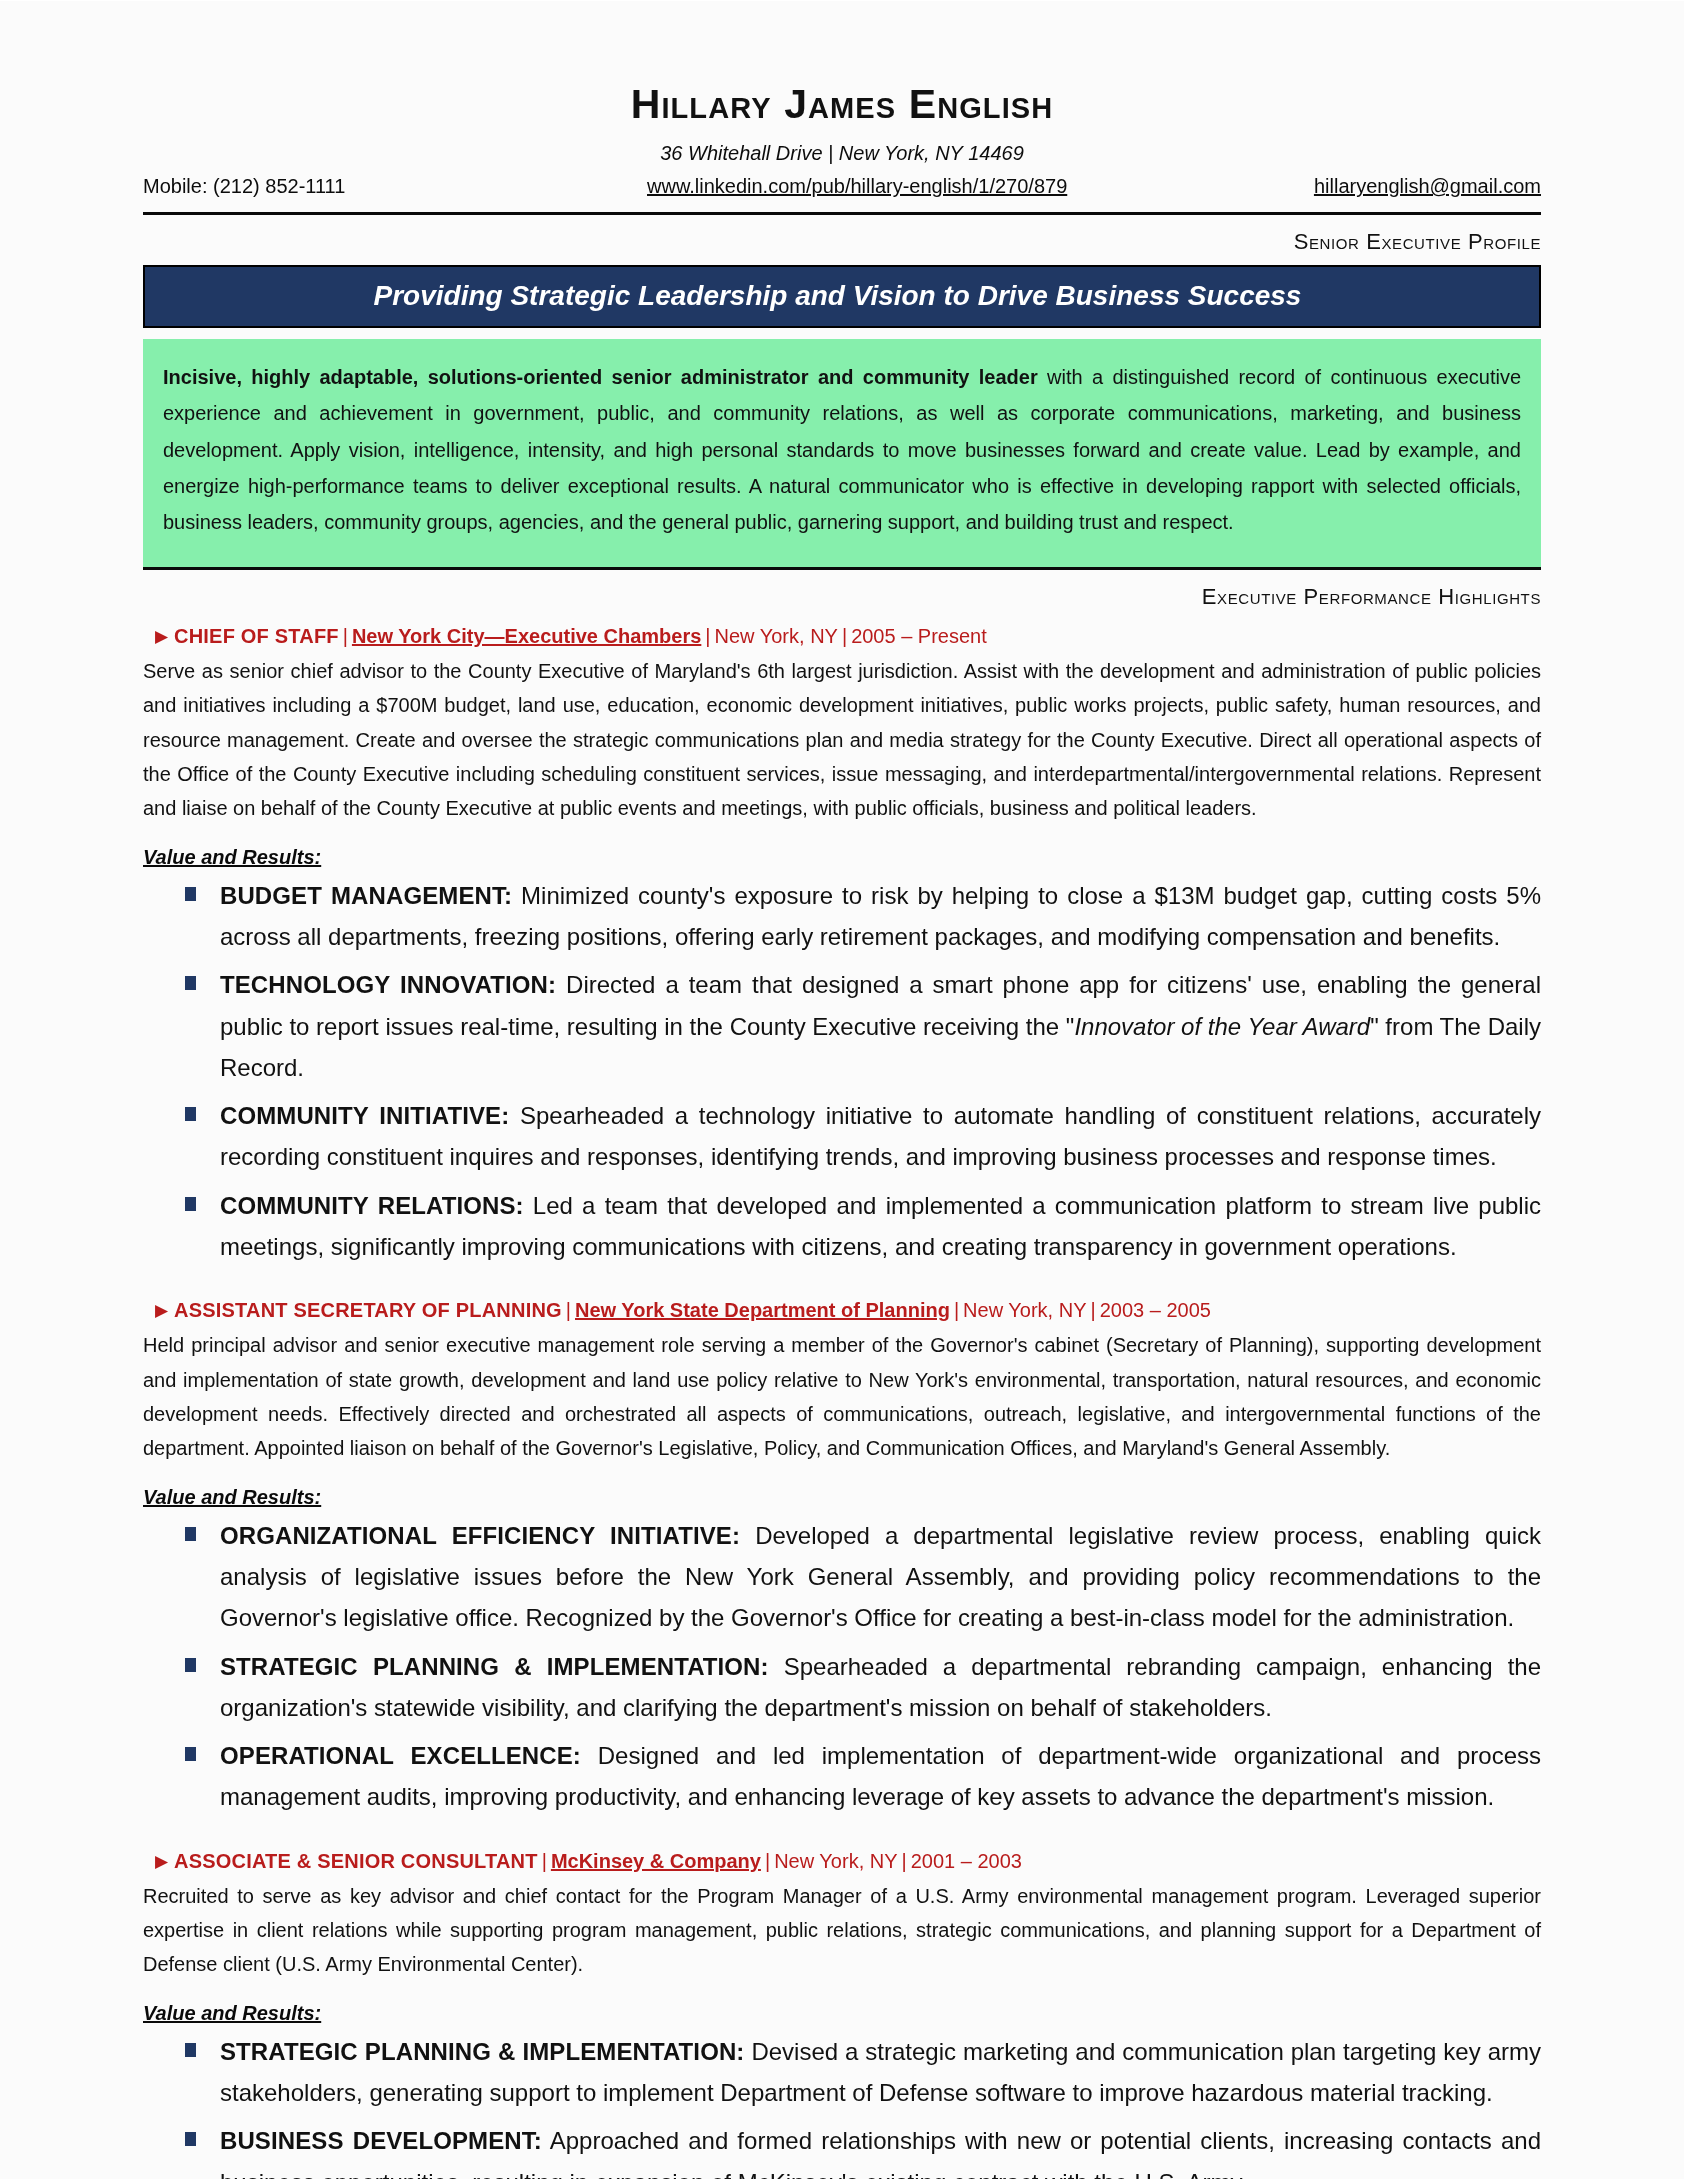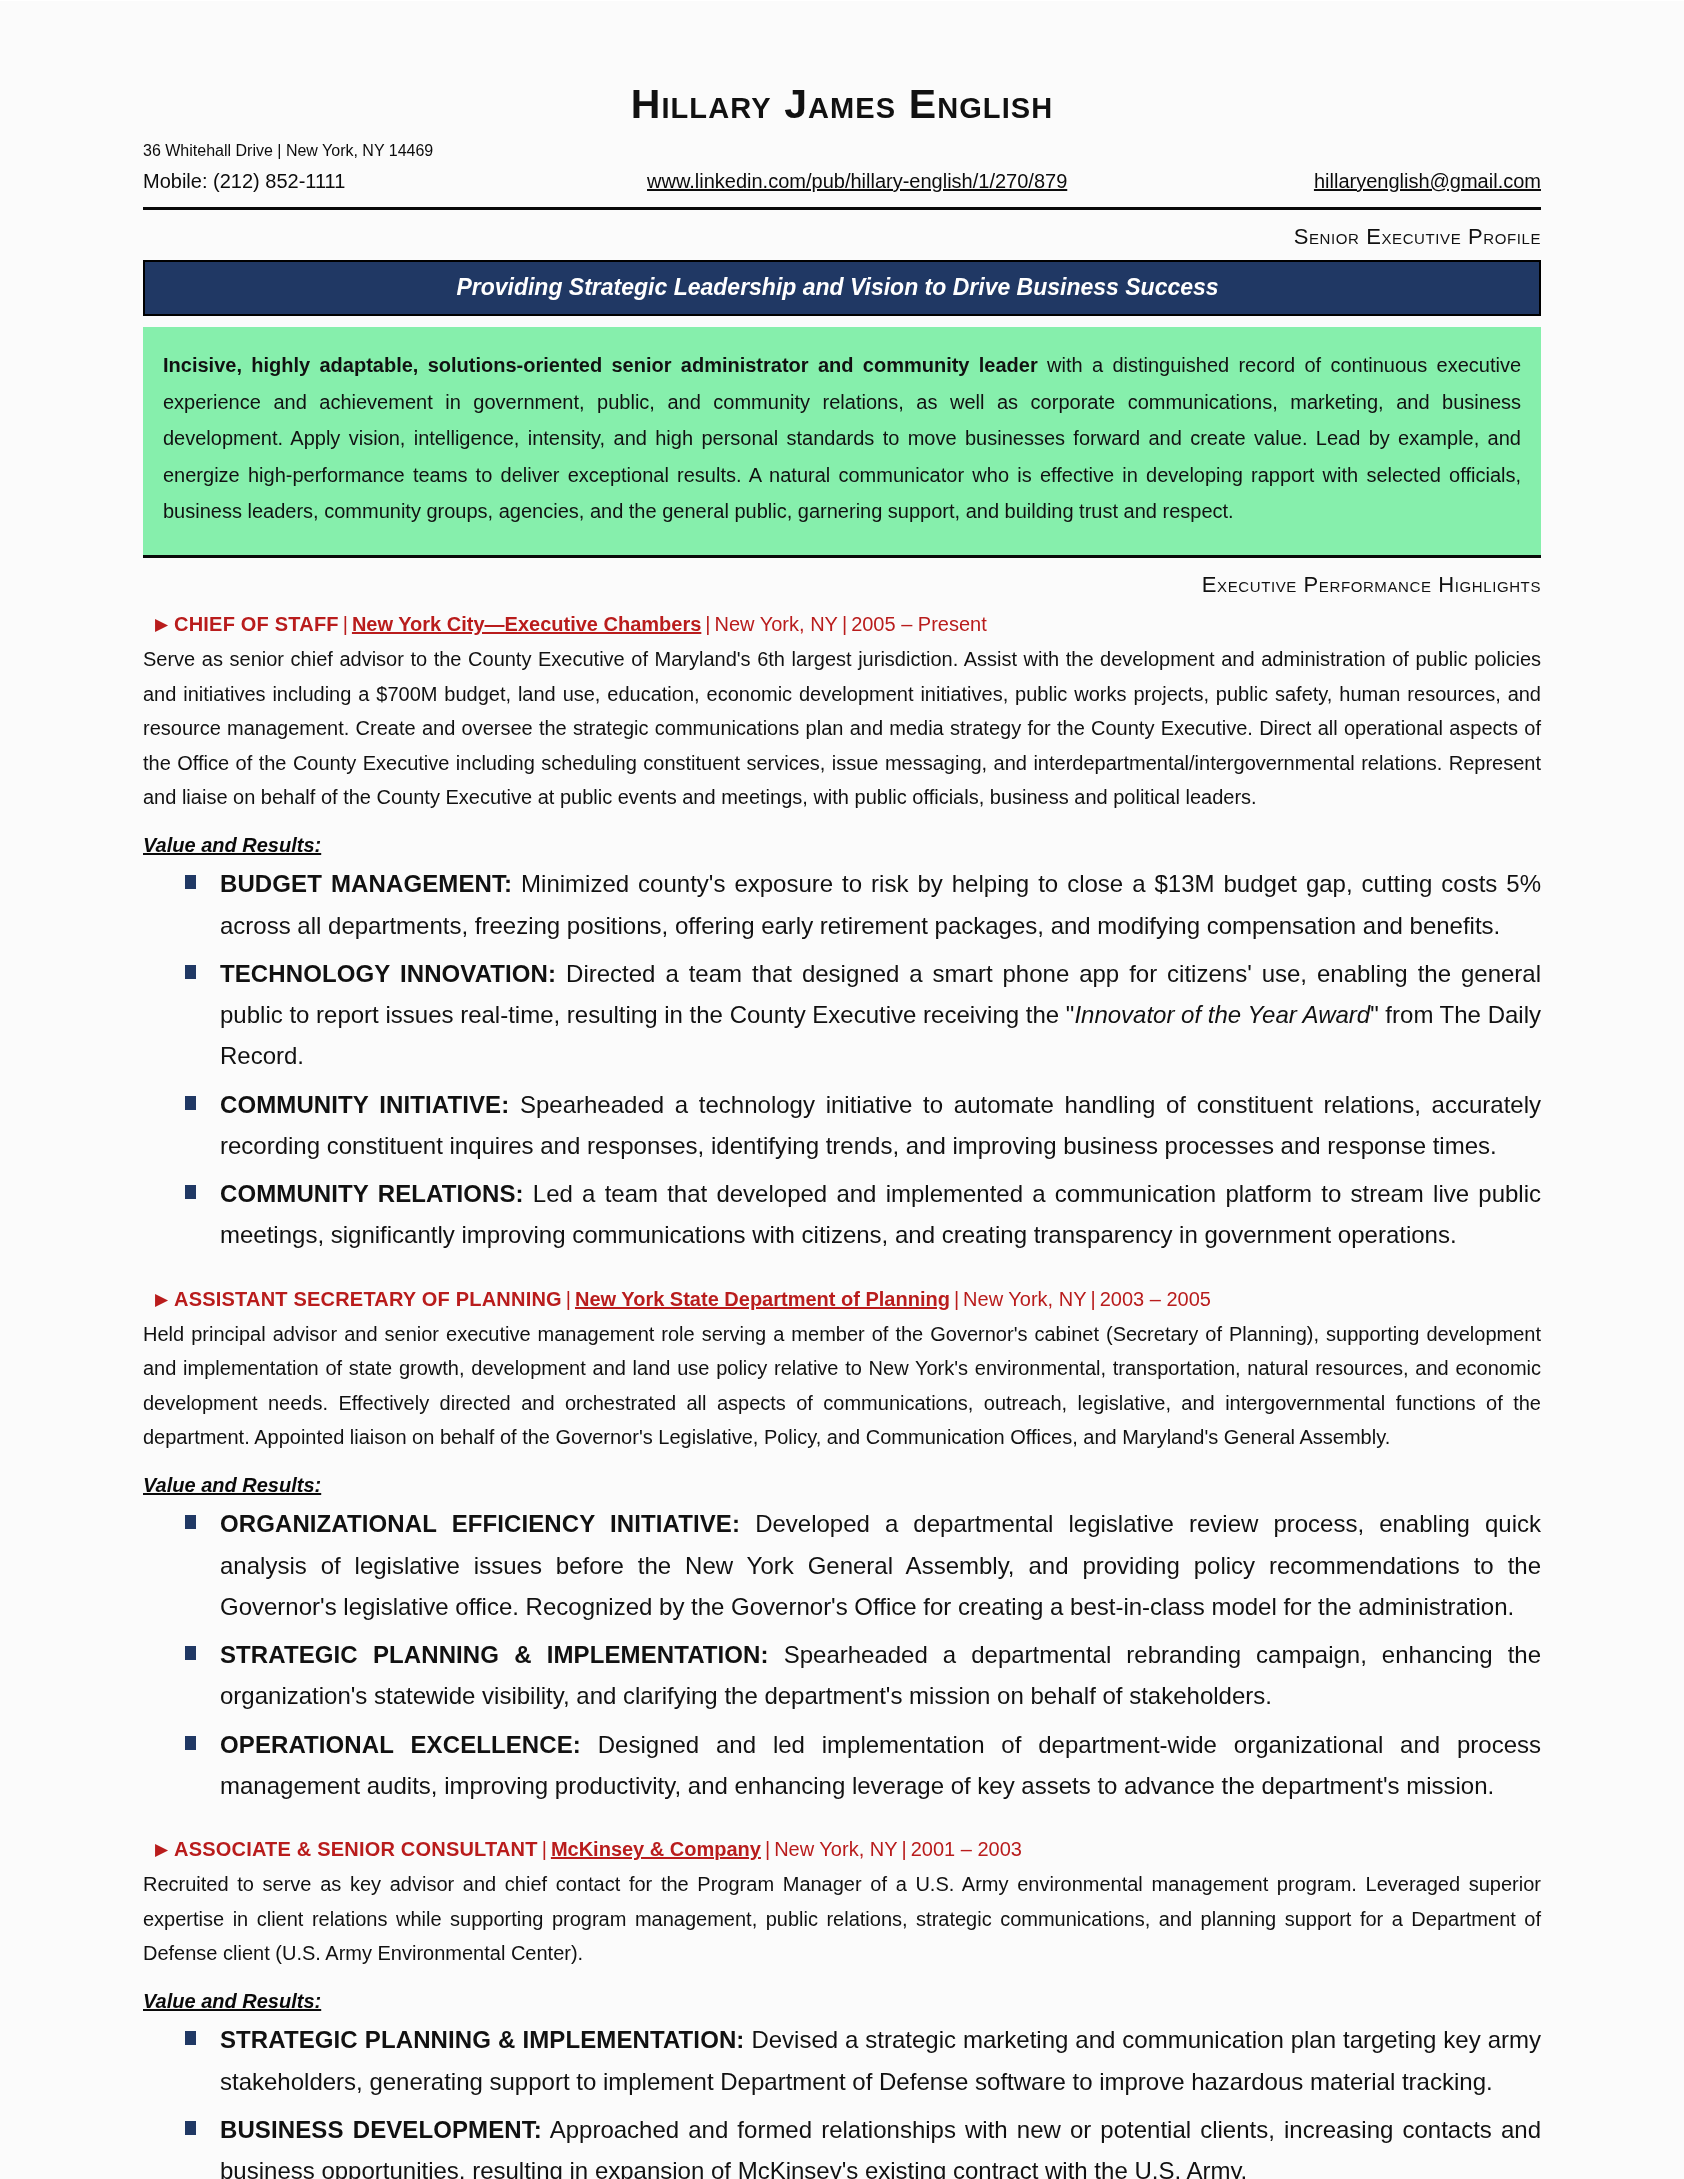--- a/index.html
+++ b/index.html
@@ -37,25 +37,26 @@
     font-size: 41px;
     font-weight: bold;
     letter-spacing: 1.1px;
     font-variant: small-caps;
     text-transform: capitalize;
     line-height: 1.08;
     margin: 0 0 14px 0;
     color: #111111;
   }
   .address {
-    text-align: left;
-    font-size: 16px;
+    text-align: center;
+    font-size: 20px;
     line-height: 1.35;
     margin: 0 0 6px 0;
     color: #0c0c0c;
+    font-style: italic;
   }
   .contact-row {
     display: flex;
     align-items: flex-end;
     justify-content: space-between;
     font-size: 20px;
     line-height: 1.35;
     color: #0c0c0c;
     padding-bottom: 3px;
   }
@@ -87,21 +88,21 @@
     margin: 14px 0 10px 0;
     color: #111111;
   }
 
   
   .tagline {
     background: #203864;
     border: 2px solid #000000;
     color: #ffffff;
     text-align: center;
-    font-size: 23px;
+    font-size: 28px;
     font-weight: bold;
     font-style: italic;
     padding: 12px 19px 13px 10px;
     line-height: 1.2;
   }
 
   
   .profile-box {
     background: #86efac;
     padding: 20px 20px 26px 20px;

